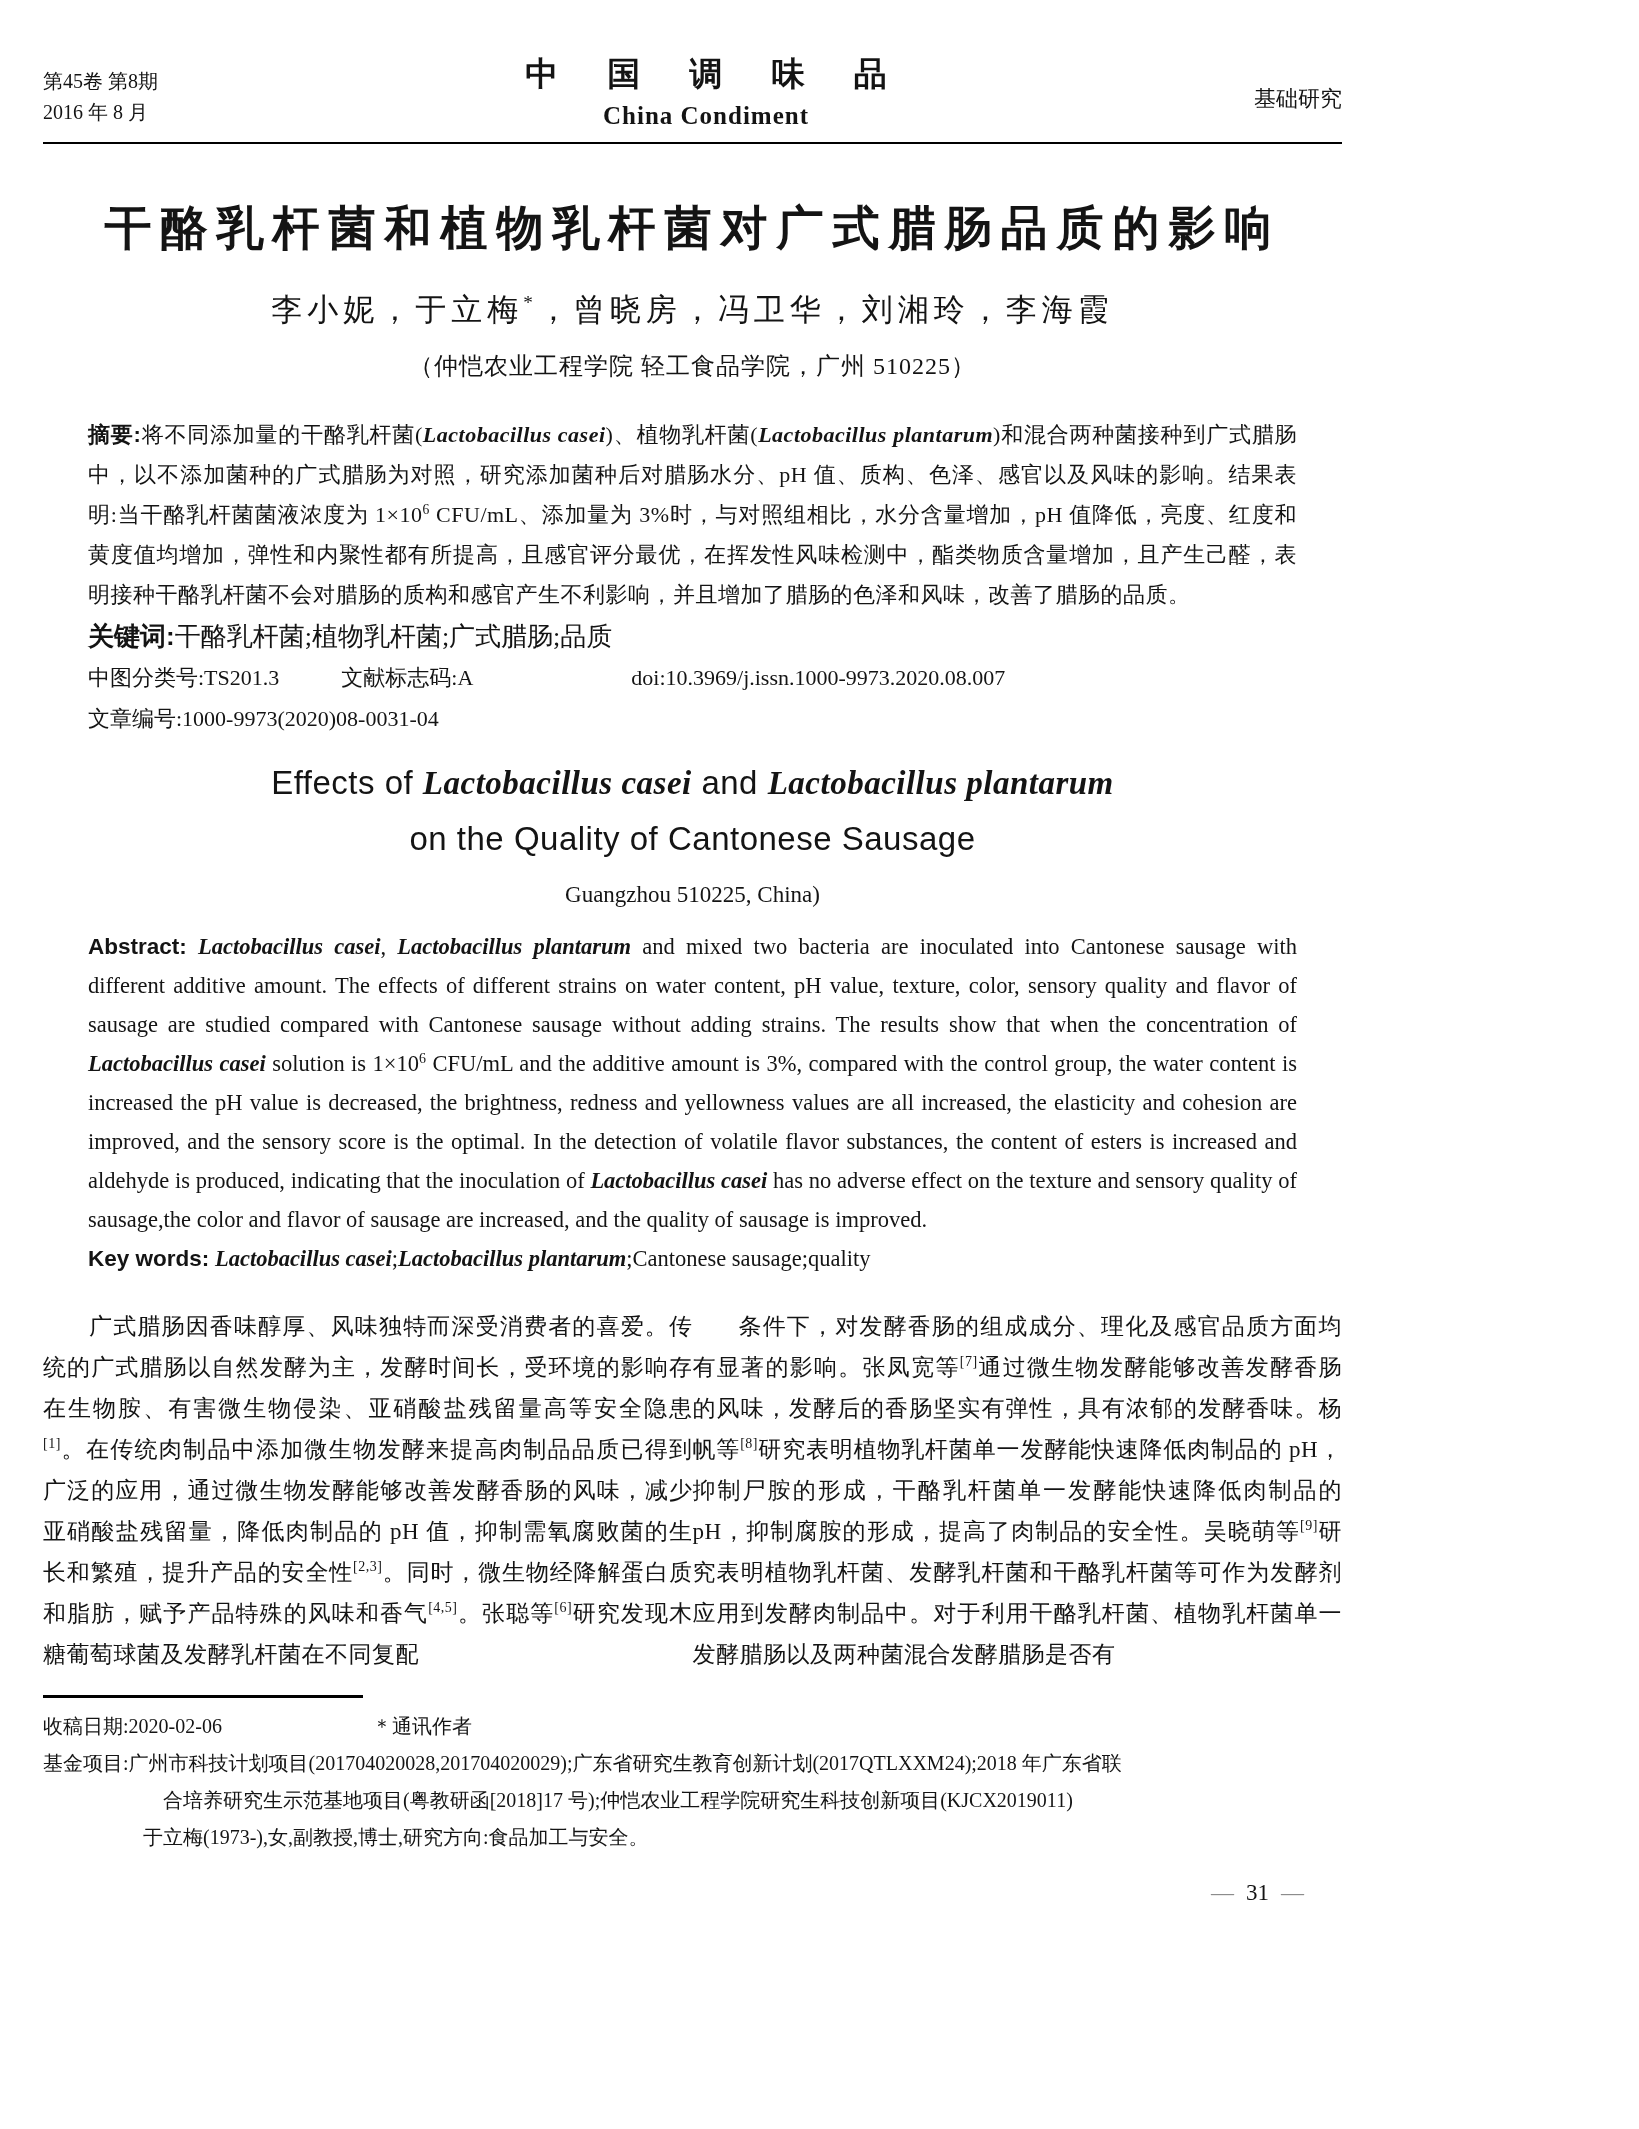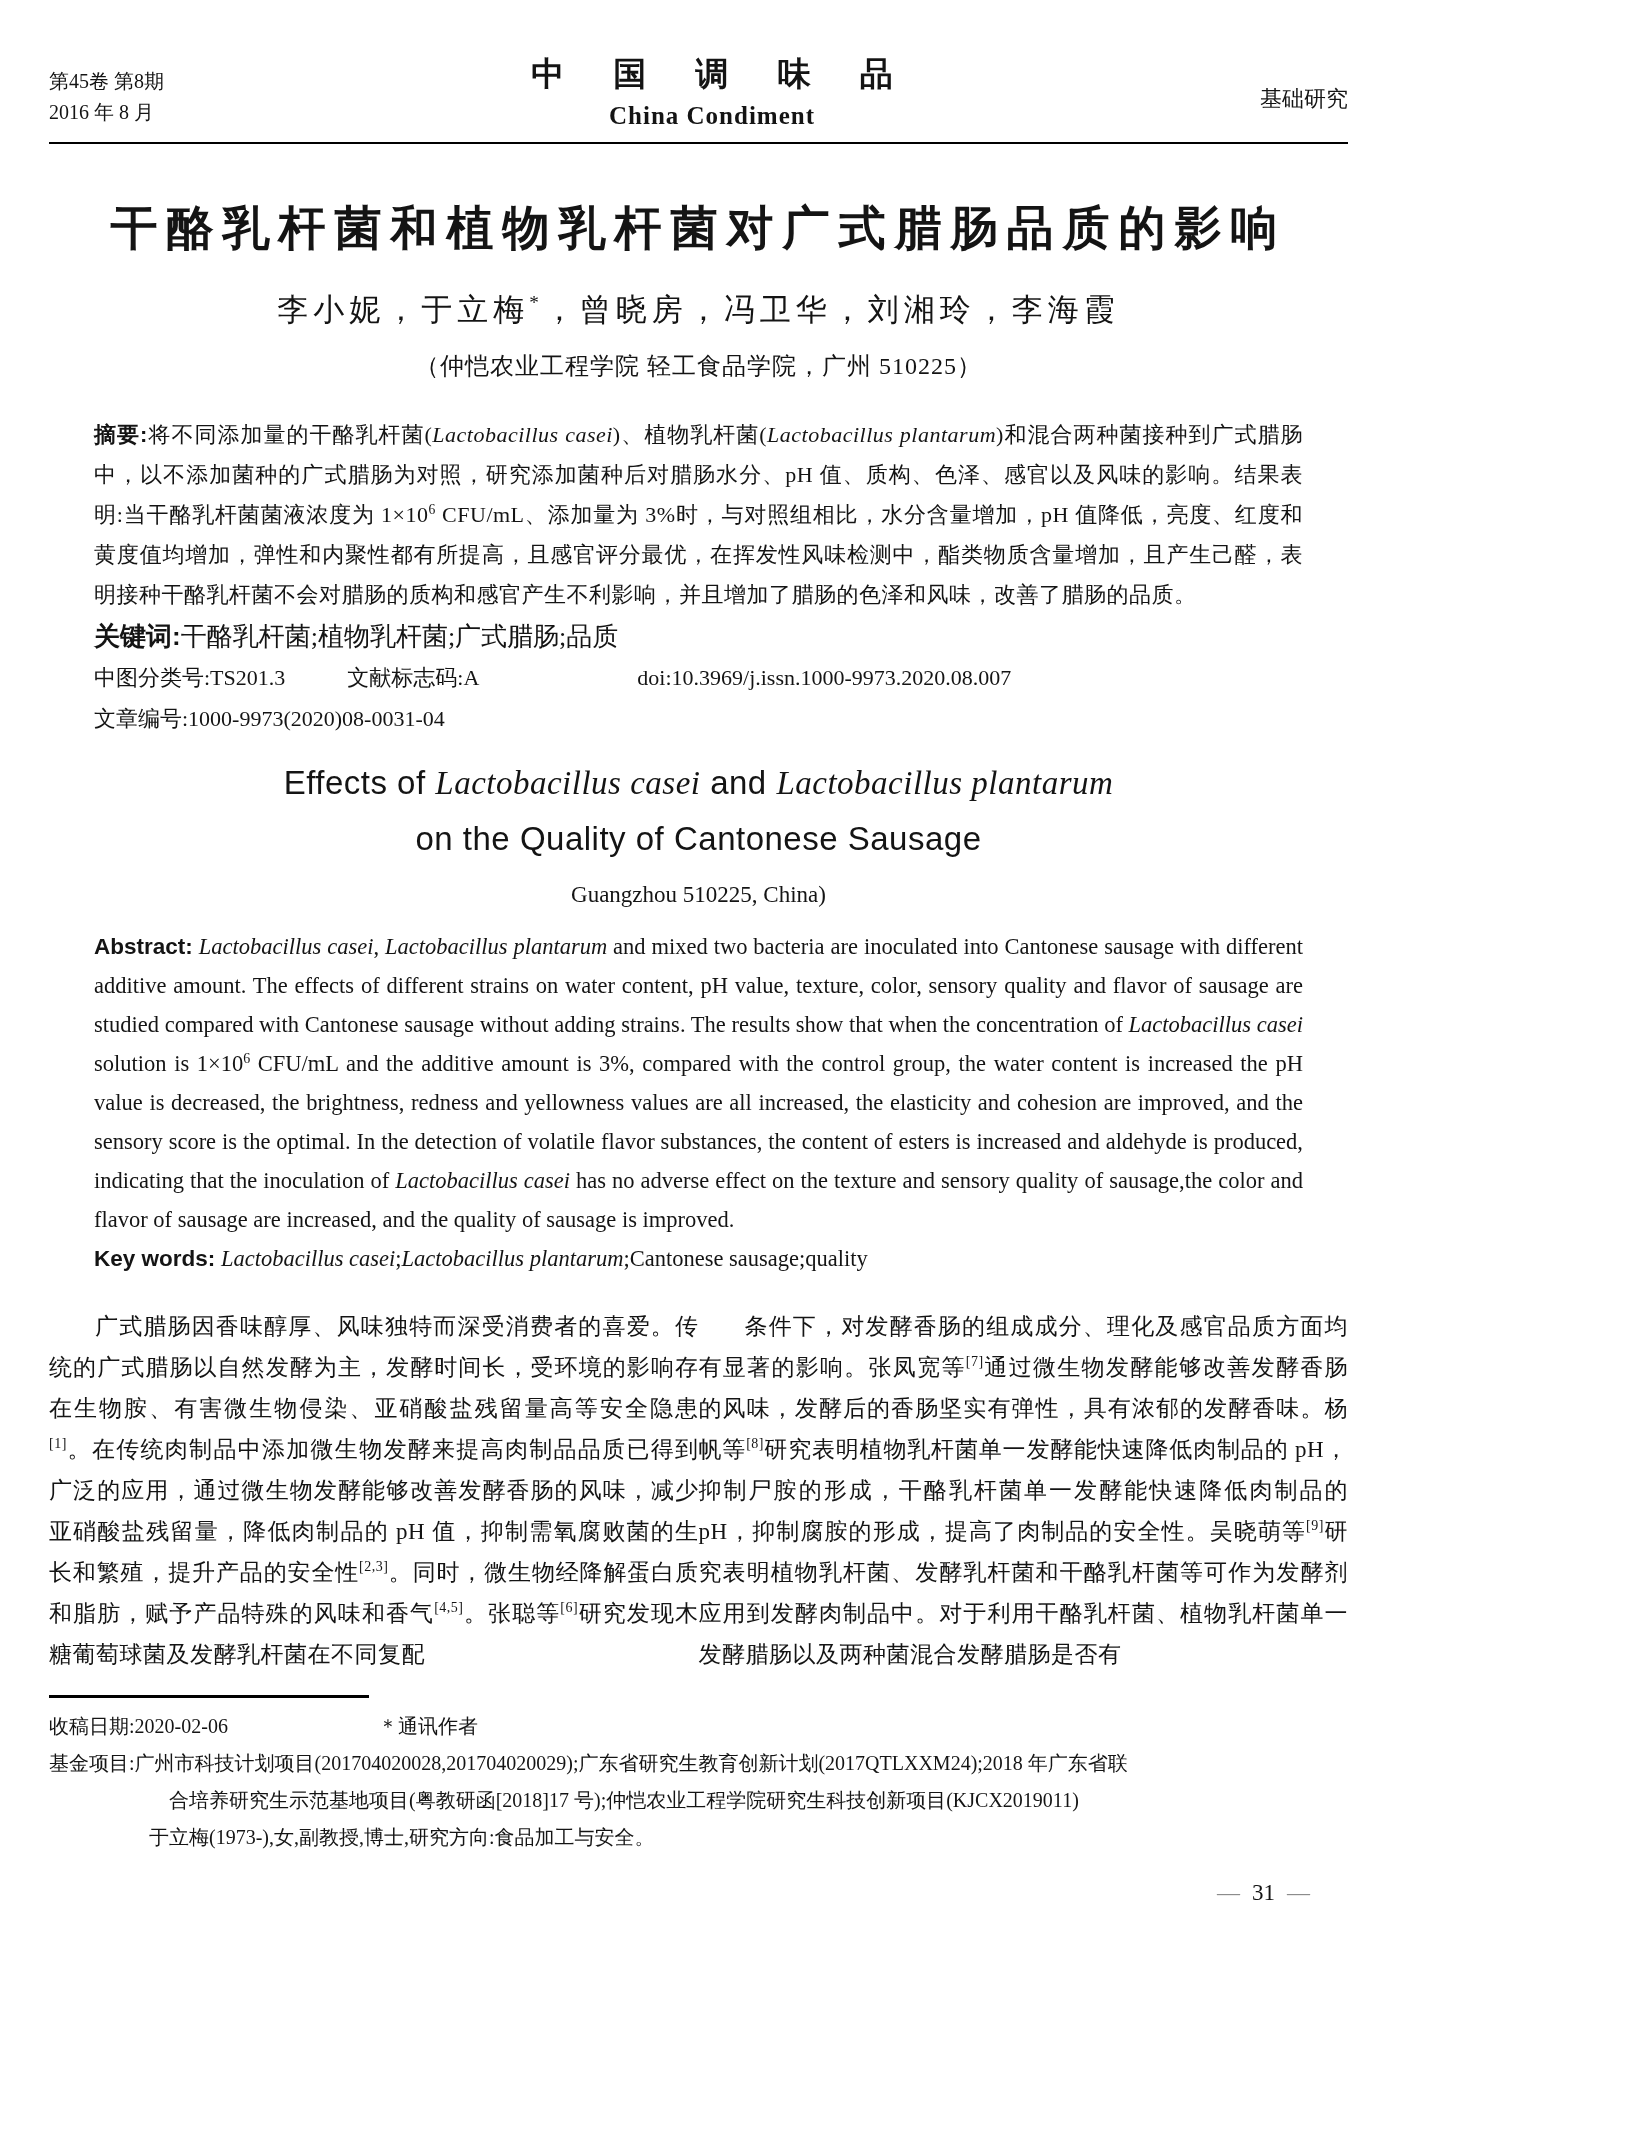--- a/index.html
+++ b/index.html
@@ -2,21 +2,21 @@
 <html><head>
 <meta charset="utf-8">
 <style>
   html,body { margin:0; padding:0; background:#ffffff; }
   body {
     width:1639px; height:2129px;
     color:#141414;
     font-family:"Liberation Serif", serif;
     overflow:hidden;
   }
-  .page { box-sizing:border-box; width:1437px; height:2129px; padding:52px 95px 0 43px;margin-left:6px; }
+  .page { box-sizing:border-box; width:1437px; height:2129px; padding:52px 95px 0 43px; }
 
   
   .jheader { display:flex; justify-content:space-between; align-items:flex-start; }
   .hdr-left { font-size:20px; line-height:31px; padding-top:14px; white-space:nowrap; }
   .hdr-center { text-align:center; flex:1; }
   .journal-cn { font-size:33px; font-weight:bold; font-family:"Liberation Sans",sans-serif; letter-spacing:20px; text-indent:20px; }
   .journal-en { font-size:25px; font-weight:bold; margin-top:5px; letter-spacing:1px; }
   .hdr-right { font-size:22px; padding-top:32px; white-space:nowrap; }
   .head-rule { border:none; border-top:2px solid #000; margin:12px 0 0 0; }
 
@@ -29,21 +29,21 @@
   .cn-authors { text-align:center; font-size:31px; letter-spacing:5px; margin-top:33px; }
   .cn-affil  { text-align:center; font-size:24px; letter-spacing:1px; margin-top:19px; }
 
   
   .abs-block { margin:33px 45px 0 45px; font-size:22px; line-height:40px; text-align:justify; letter-spacing:0.5px; }
   .lbl-cn { font-family:"Liberation Sans",sans-serif; font-weight:bold; }
   .kw-line  { margin:1px 45px 0 45px; font-size:26px; line-height:40px; }
   .meta-line { margin:1px 45px 0 45px; font-size:22px; line-height:40px; white-space:nowrap; }
   .meta-line .m2 { margin-left:62px; }
   .meta-line .m3 { margin-left:158px; }
-  .it  { font-style:italic; font-family:"Liberation Serif",serif; }
+  .it  { font-style:italic; font-family:"Liberation Serif",serif;font-weight:bold; }
   sup { font-size:0.62em; line-height:0; }
 
   
   .en-title { text-align:center; font-family:"Liberation Sans",sans-serif; font-size:33px; line-height:56px; margin-top:16px; letter-spacing:0.5px; }
   .en-authors { text-align:center; font-size:24px; margin-top:10px; letter-spacing:0.5px; }
   .en-affil { text-align:center; font-size:23px; line-height:47px; margin-top:4px; }
   .en-abs { margin:9px 45px 0 45px; font-size:22.5px; line-height:39px; text-align:justify; }
   .lbl-en { font-family:"Liberation Sans",sans-serif; font-weight:bold; }
   .en-kw { margin:0 45px; font-size:22.5px; line-height:39px; }
 

